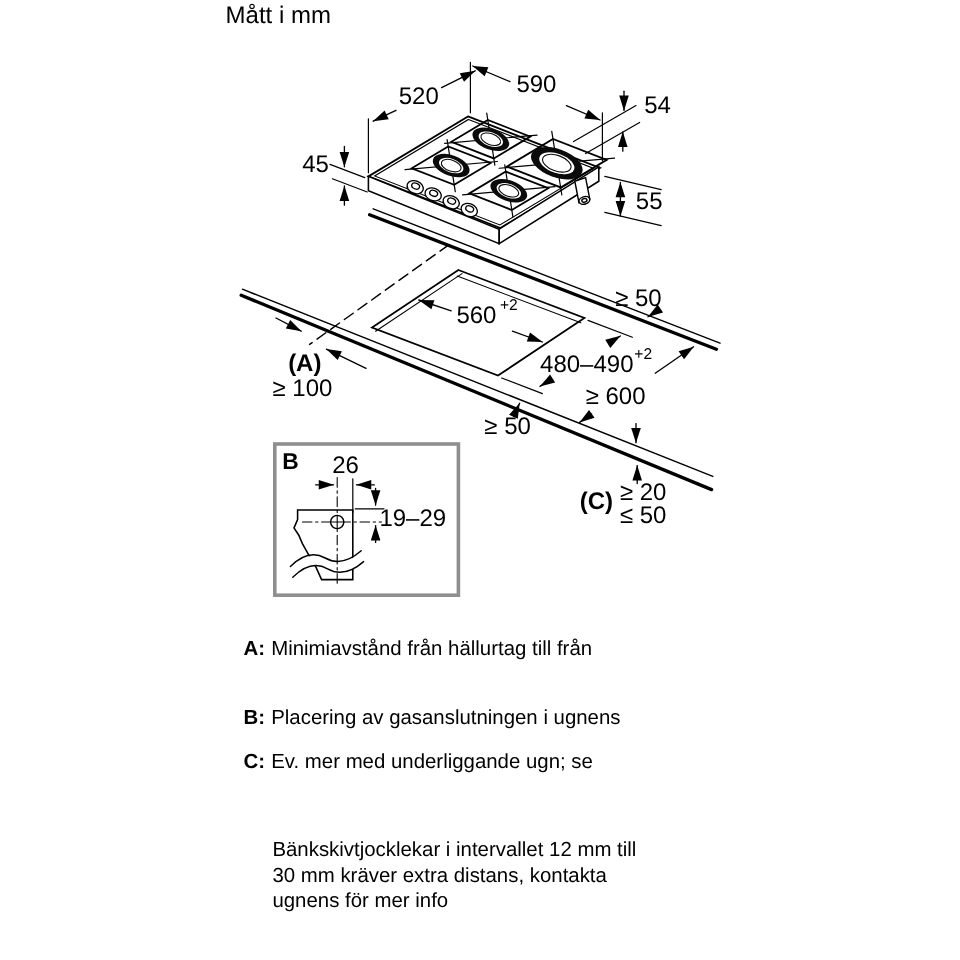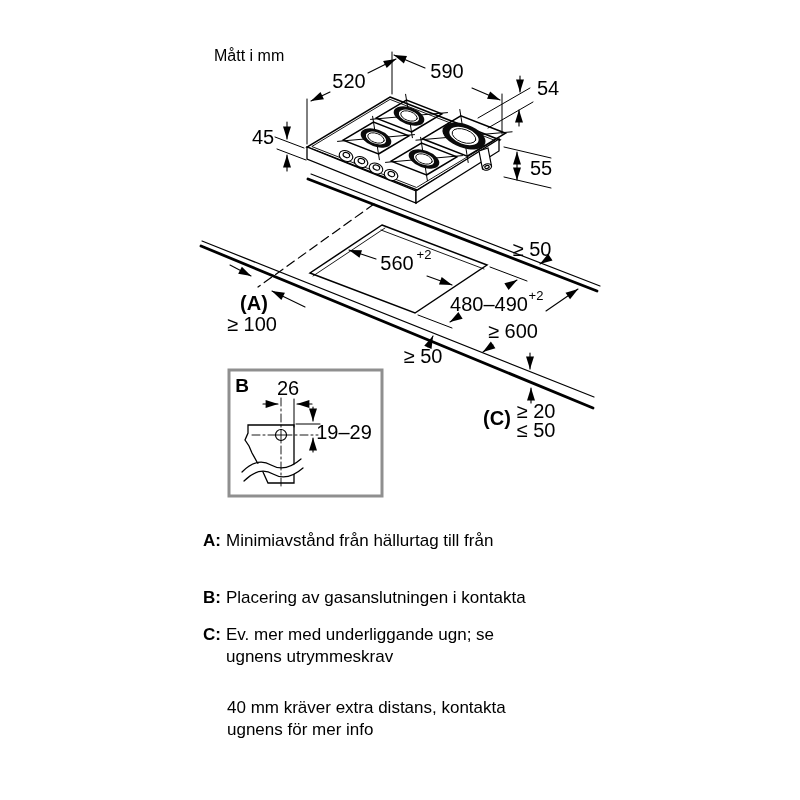--- a/index.html
+++ b/index.html
@@ -1,19 +1,19 @@
 <!DOCTYPE html>
 <html><head>
 <meta charset="utf-8">
 <style>
   html,body{margin:0;padding:0;background:#fff;}
   body{width:800px;height:800px;position:relative;overflow:hidden;
        font-family:"Liberation Sans",sans-serif;color:#000;}
   .abs{position:absolute;}
-  #title{left:214px;top:2px;font-size:16px;margin-top:45px;}
+  #title{left:188px;top:2px;font-size:20px;}
   svg{position:absolute;left:0;top:0;}
   svg text{fill:#000;font-family:"Liberation Sans",sans-serif;dominant-baseline:central;}
   .dim{font-size:20px;}
   .dimb{font-size:20px;font-weight:bold;}
   .sup{font-size:13px;}
   .bx{font-size:19px;font-weight:bold;}
   .legend{position:absolute;left:203px;top:530px;width:430px;font-size:17px;line-height:21.5px;}
   .lrow{position:absolute;left:0;display:flex;}
   .lkey{font-weight:bold;width:23px;flex:none;}
   .notes{position:absolute;left:227px;top:697px;font-size:17px;line-height:21.5px;}
@@ -222,27 +222,27 @@
   </g>
 </svg>
 
 <div class="legend">
   <div class="lrow" style="top:0px">
     <span class="lkey">A:</span>
     <span>Minimiavstånd från hällurtag till från</span>
   </div>
   <div class="lrow" style="top:57px">
     <span class="lkey">B:</span>
-    <span>Placering av gasanslutningen i kontakta</span>
+    <span>Placering av gasanslutningen i ugnens</span>
   </div>
   <div class="lrow" style="top:94px">
     <span class="lkey">C:</span>
     <span>
       <span>Ev. mer med underliggande ugn; se</span><br>
-      <span>ugnens utrymmeskrav</span>
     </span>
   </div>
 </div>
 
 <div class="notes">
-  <div>40 mm kräver extra distans, kontakta</div>
+  <div>Bänkskivtjocklekar i intervallet 12 mm till</div>
+  <div>30 mm kräver extra distans, kontakta</div>
   <div>ugnens för mer info</div>
 </div>
 
 </body></html>

